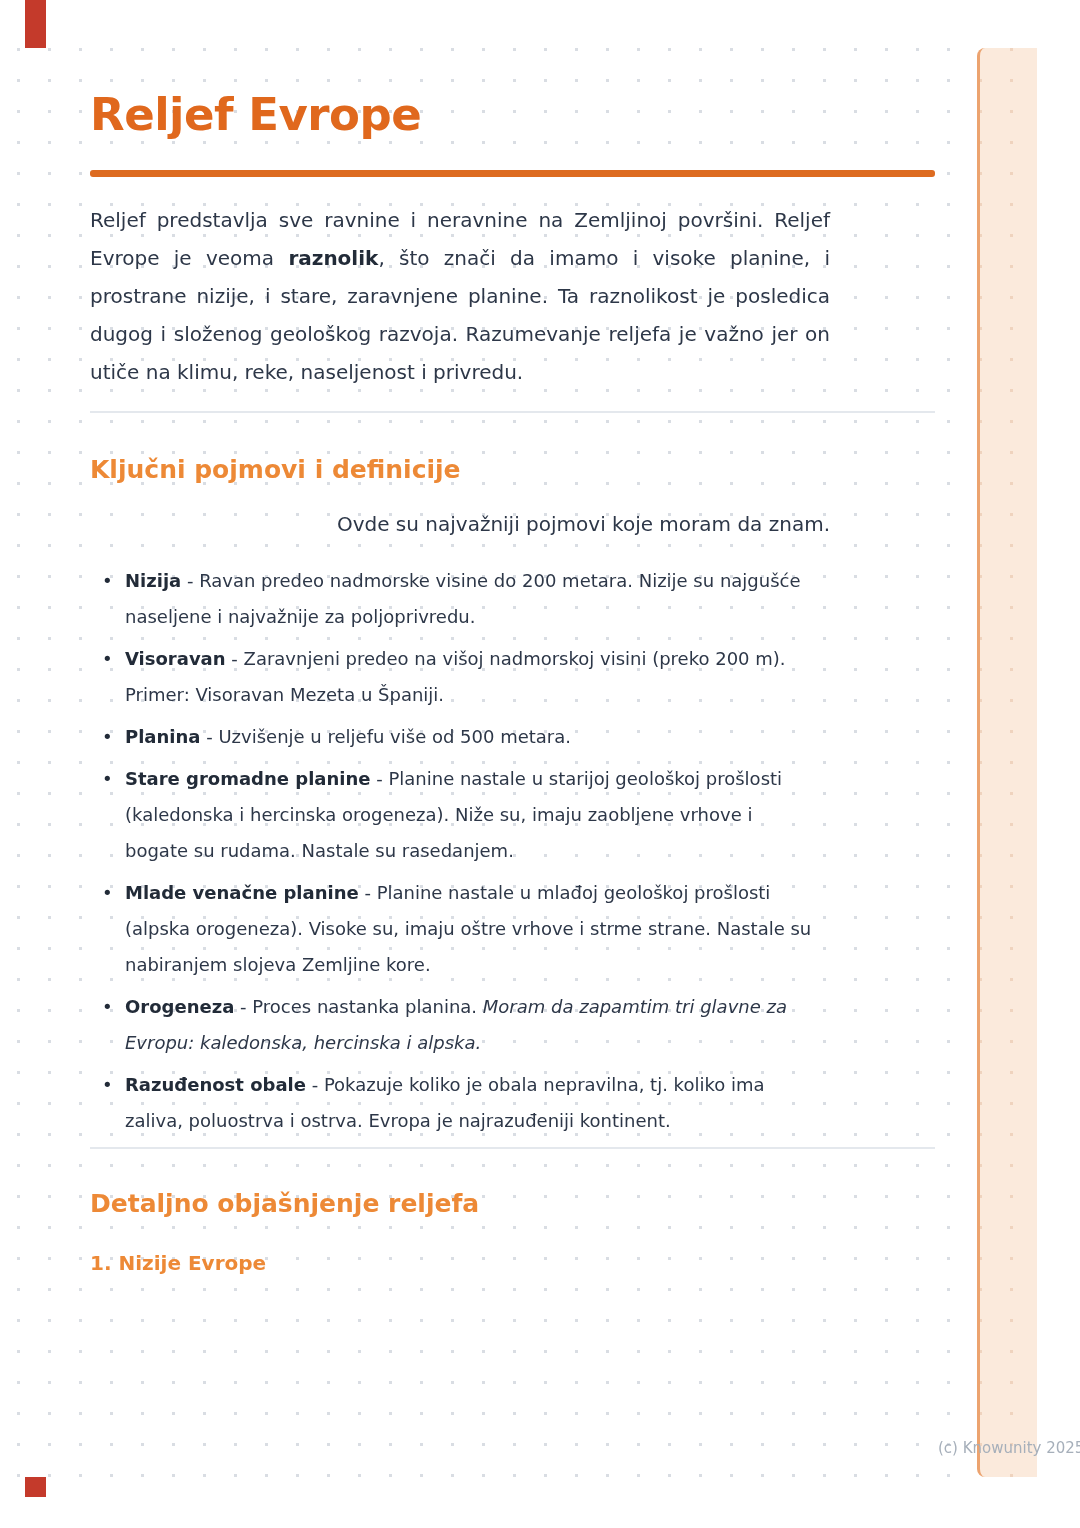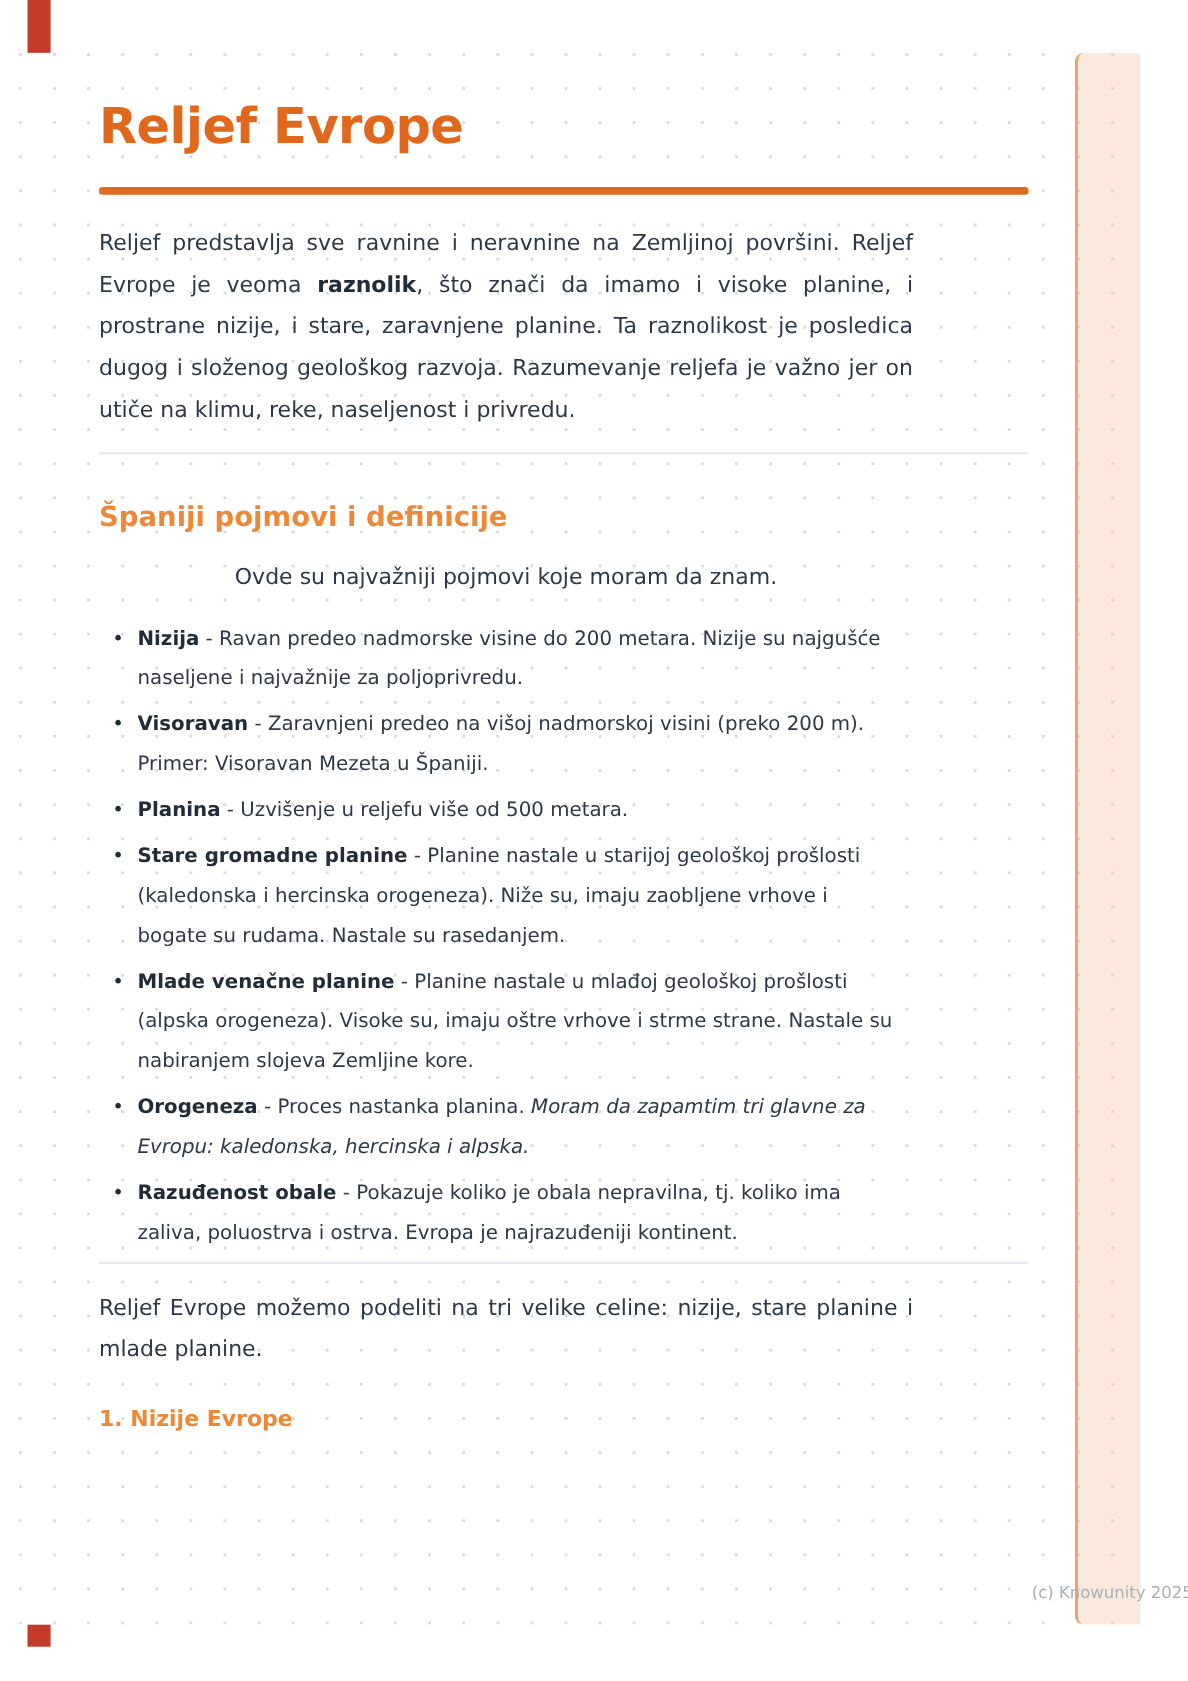--- a/index.html
+++ b/index.html
@@ -29,21 +29,21 @@
     margin:0;font-size:45px;line-height:54px;font-weight:800;letter-spacing:-0.5px;
     color:#E0681D;
   }
   .rule{margin-top:28px;width:845px;height:7px;background:#DD6B20;border-radius:3px;}
   h2{margin:0;font-size:25px;line-height:30px;font-weight:700;color:#ED8936;}
   .h2-intro{margin-top:52px;}
   .h2-terms{margin-top:42px;}
   .h2-detail{margin-top:40px;}
   p{margin:0;width:740px;font-size:20px;line-height:38px;text-align:justify;}
   .p-intro{margin-top:24px;}
-  .p-lead{margin-top:20px;text-align:center;}
+  .p-lead{margin-top:20px;text-align:right;}
   .p-detail{margin-top:20px;}
   b,.term{font-weight:700;color:#222B38;}
   .divider{margin-top:20px;width:845px;height:2px;background:#E4E8ED;}
   .divider-2{margin-top:8px;}
   ul{margin:20px 0 0 0;padding:0;list-style:none;width:730px;}
   li{
     position:relative;padding-left:35px;font-size:18px;line-height:36px;
     margin-bottom:6px;text-align:left;
   }
   .marker{position:absolute;left:12px;top:0;color:#222B38;font-size:18px;}
@@ -63,34 +63,34 @@
 
 <div class="content">
 
   <h1>Reljef Evrope</h1>
   <div class="rule"></div>
 
   <p class="p-intro"><span>Reljef predstavlja sve ravnine i neravnine na Zemljinoj površini. Reljef Evrope je veoma </span><b>raznolik</b><span>, što znači da imamo i visoke planine, i prostrane nizije, i stare, zaravnjene planine. Ta raznolikost je posledica dugog i složenog geološkog razvoja. Razumevanje reljefa je važno jer on utiče na klimu, reke, naseljenost i privredu.</span></p>
 
   <div class="divider"></div>
 
-  <h2 class="h2-terms">Španiji pojmovi i definicije</h2>
+  <h2 class="h2-terms">Ključni pojmovi i definicije</h2>
   <p class="p-lead">Ovde su najvažniji pojmovi koje moram da znam.</p>
 
   <ul>
     <li><span class="marker">•</span><span class="term">Nizija</span><span> - </span><span>Ravan predeo nadmorske visine do 200 metara. Nizije su najgušće naseljene i najvažnije za poljoprivredu.</span><span class="it"></span></li>
     <li><span class="marker">•</span><span class="term">Visoravan</span><span> - </span><span>Zaravnjeni predeo na višoj nadmorskoj visini (preko 200 m). Primer: Visoravan Mezeta u Španiji.</span><span class="it"></span></li>
     <li><span class="marker">•</span><span class="term">Planina</span><span> - </span><span>Uzvišenje u reljefu više od 500 metara.</span><span class="it"></span></li>
     <li><span class="marker">•</span><span class="term">Stare gromadne planine</span><span> - </span><span>Planine nastale u starijoj geološkoj prošlosti (kaledonska i hercinska orogeneza). Niže su, imaju zaobljene vrhove i bogate su rudama. Nastale su rasedanjem.</span><span class="it"></span></li>
     <li><span class="marker">•</span><span class="term">Mlade venačne planine</span><span> - </span><span>Planine nastale u mlađoj geološkoj prošlosti (alpska orogeneza). Visoke su, imaju oštre vrhove i strme strane. Nastale su nabiranjem slojeva Zemljine kore.</span><span class="it"></span></li>
     <li><span class="marker">•</span><span class="term">Orogeneza</span><span> - </span><span>Proces nastanka planina.</span><span class="it"> Moram da zapamtim tri glavne za Evropu: kaledonska, hercinska i alpska.</span></li>
     <li><span class="marker">•</span><span class="term">Razuđenost obale</span><span> - </span><span>Pokazuje koliko je obala nepravilna, tj. koliko ima zaliva, poluostrva i ostrva. Evropa je najrazuđeniji kontinent.</span><span class="it"></span></li>
   </ul>
 
   <div class="divider divider-2"></div>
 
-  <p class="p-detail">Reljef Evrope možemo podeliti na tri velike celine: nizije, stare planine i mlade planine.</p>
+  <h2 class="h2-detail">Detaljno objašnjenje reljefa</h2>
 
   <h3>1. Nizije Evrope</h3>
 
 </div>
 
 <div class="footer">(c) Knowunity 2025</div>
 
 </body></html>

